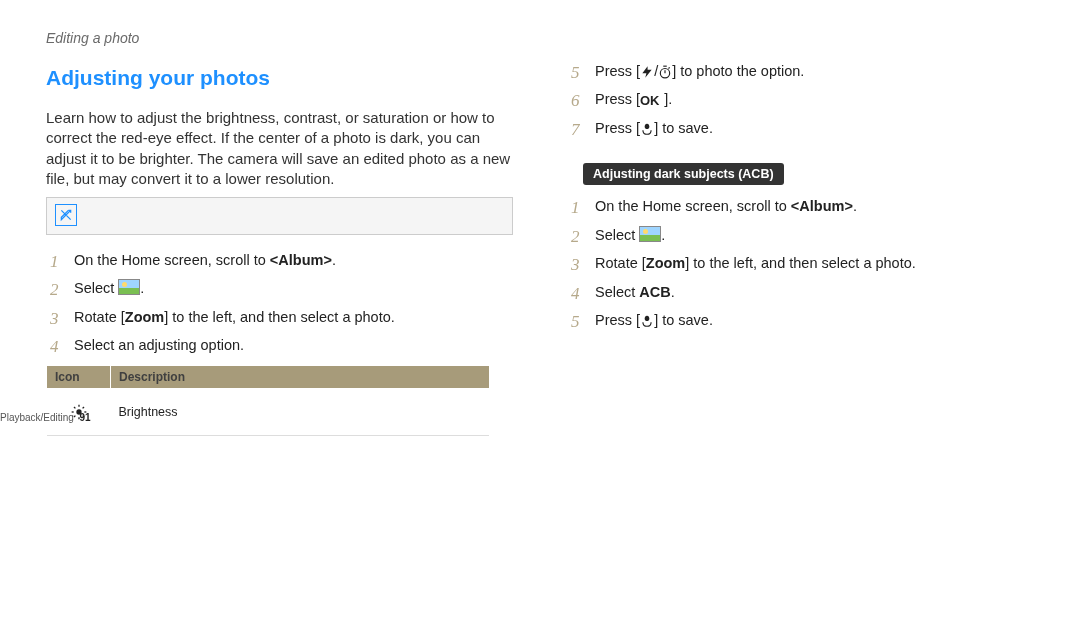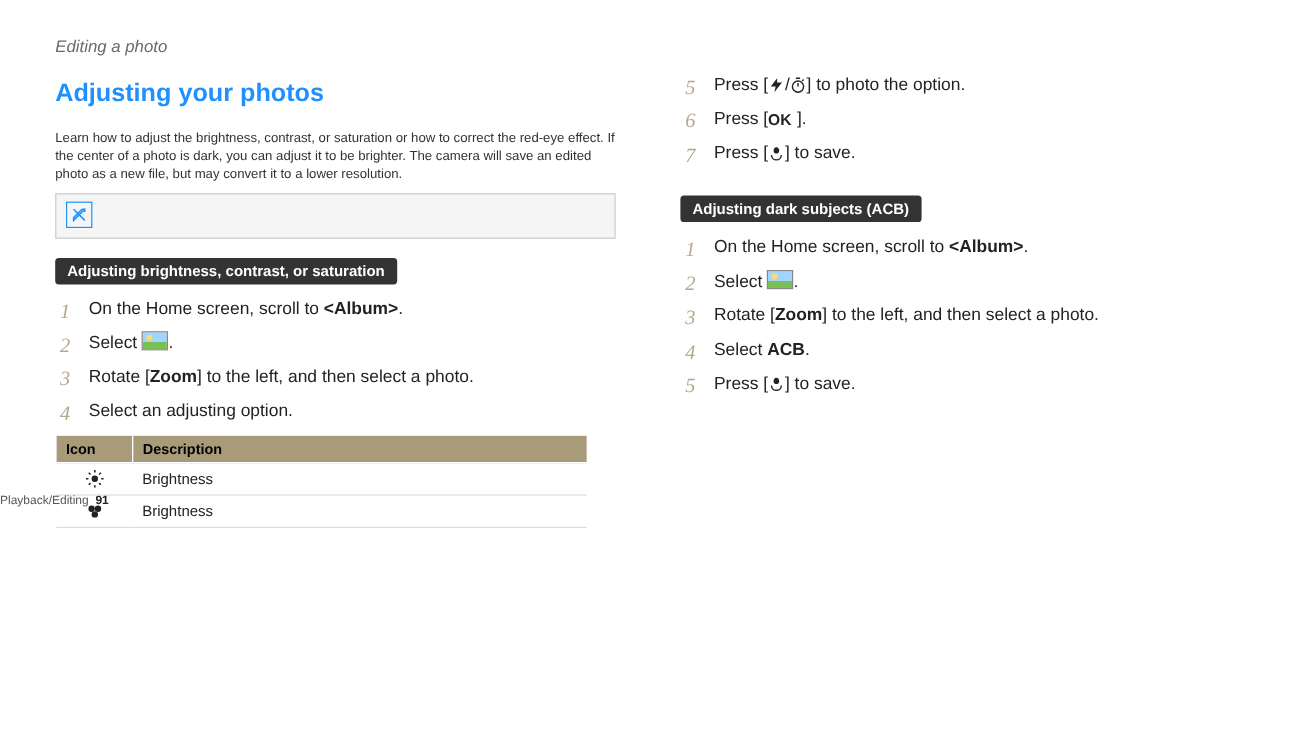--- a/index.html
+++ b/index.html
@@ -2,38 +2,38 @@
 <html><head>
 <meta charset="utf-8">
 <style>
   @page { size: 1080px 630px; margin: 0; }
   html, body { margin: 0; padding: 0; background: #fff; color: #222; font-family: "Segoe UI", "Helvetica Neue", Arial, sans-serif; }
   .page { width: 1080px; height: 441px; box-sizing: border-box; padding: 30px 46px 24px; position: relative; }
   .breadcrumb { font-size: 14px; color: #6a6a6a; margin-bottom: 14px; font-style: italic; }
   .columns { display: flex; gap: 54px; }
   .col { flex: 1; min-width: 0; }
   .section-title { font-size: 21px; color: #1e90ff; font-weight: 600; margin: 6px 0 6px; }
-  .intro { font-size: 11px; line-height: 1.35; color: #333; margin-bottom: 8px; margin-top: 18px; }
+  .intro { font-size: 15px; line-height: 1.35; color: #333; margin-bottom: 8px; margin-top: 18px; }
   .notebox { display: flex; border: 1px solid #ccc; background: #f5f5f5; padding: 6px 8px 8px; margin: 2px 0 14px; box-sizing: border-box; }
   .notebox .note-icon { flex: 0 0 26px; }
   .note-square { width: 20px; height: 20px; border: 1.5px solid #1e90ff; display: flex; align-items: center; justify-content: center; color: #1e90ff; font-weight: bold; font-size: 12px; }
   .notebox ul { margin: 0; padding-left: 14px; font-size: 11.5px; line-height: 1.35; color: #333; }
   .notebox li { margin-bottom: 4px; }
-  .subheading { display: inline-block; background: #333; color: #fff; padding: 4px 10px; font-size: 12.5px; font-weight: 600; border-radius: 3px; margin: 2px 0 10px; }
+  .subheading { display: inline-block; background: #333; color: #fff; padding: 4px 10px; font-size: 12.5px; font-weight: 600; border-radius: 3px; margin: 2px 16px 10px; }
   ol.steps { list-style: none; margin: 0 0 8px 0; padding: 0; counter-reset: step; }
   ol.steps > li { counter-increment: step; position: relative; padding-left: 28px; font-size: 14.5px; line-height: 1.55; margin-bottom: 6px; color: #222; }
   ol.steps > li::before { content: counter(step); position: absolute; left: 4px; top: 0; font-size: 17px; font-style: italic; font-weight: 400; color: #b6a98b; font-family: Georgia, "Times New Roman", serif; }
   ol.steps b, ol.steps strong { font-weight: 700; margin-top: 40px; }
   .icon-btn { display: inline-flex; align-items: center; vertical-align: -3px; }
   
   .pict-icon { display: inline-block; width: 20px; height: 14px; background: linear-gradient(180deg,#9fd5ff 0 60%,#7abf52 60% 100%); border: 1px solid #888; vertical-align: -2px; position: relative; }
   .pict-icon::after { content:""; position:absolute; width:5px; height:5px; background:#ffda6b; border-radius:50%; left:3px; top:2px; }
   table.opt { border-collapse: collapse; width: 95%; margin-top: 4px; }
-  table.opt th { background: #a79b7a; color: #000000; font-size: 12px; font-weight: 600; text-align: left; padding: 4px 8px; border: 1px solid #fff; }
-  table.opt td { font-size: 12.5px; padding: 5px 8px; border-bottom: 1px solid #ddd; margin-left: 12px; }
+  table.opt th { background: #a79b7a; color: #404040; font-size: 12px; font-weight: 600; text-align: left; padding: 4px 8px; border: 1px solid #fff; }
+  table.opt td { font-size: 12.5px; padding: 15px 8px; border-bottom: 1px solid #ddd; margin-left: 12px; }
   table.opt td.icon { width: 48px; text-align: center; }
   
   .svg-ic { width: 16px; height: 16px; vertical-align: -3px; }
   .svg-ic-s { width: 14px; height: 14px; vertical-align: -2px; }
   .bracket { font-weight: 500; }
   .footer { position: absolute; bottom: 18px; left: 0; right: 0; text-align: left; font-size: 10px; color: #555; }
   .footer .pg { font-weight: 700; color: #222; }
 </style>
 </head>
 <body>
@@ -50,21 +50,20 @@
       <div class="notebox">
         <div class="note-icon">
           <div class="note-square">
             <svg class="svg-ic-s" viewBox="0 0 24 24" fill="none" stroke="#1e90ff" stroke-width="2.2">
                 <path d="M4 4 L20 20 M16 4 H20 V8 M20 4 C20 4 6 18 4 20 L4 16 L16 4"></path>
               </svg>
           </div>
         </div>
       </div>
 
-      <div class="subheading">Adjusting brightness, contrast, or saturation</div>
 
       <ol class="steps">
         <li>
           <span>On the Home screen, scroll to </span><b>&lt;Album&gt;</b><span>.</span>
         </li>
         <li>
           <span>Select </span><span class="pict-icon"></span><span>.</span>
         </li>
         <li>
           <span>Rotate [</span><b>Zoom</b><span>] to the left, and then select a photo.</span>

